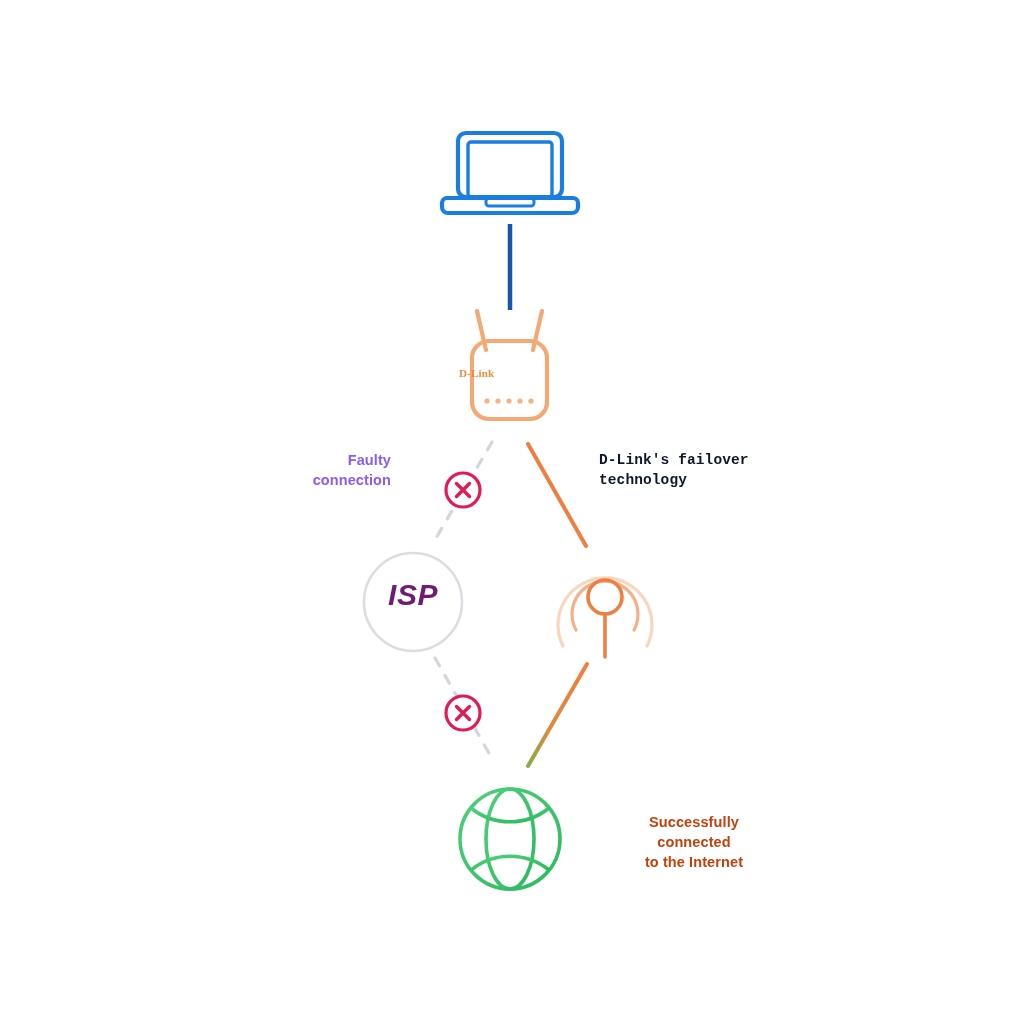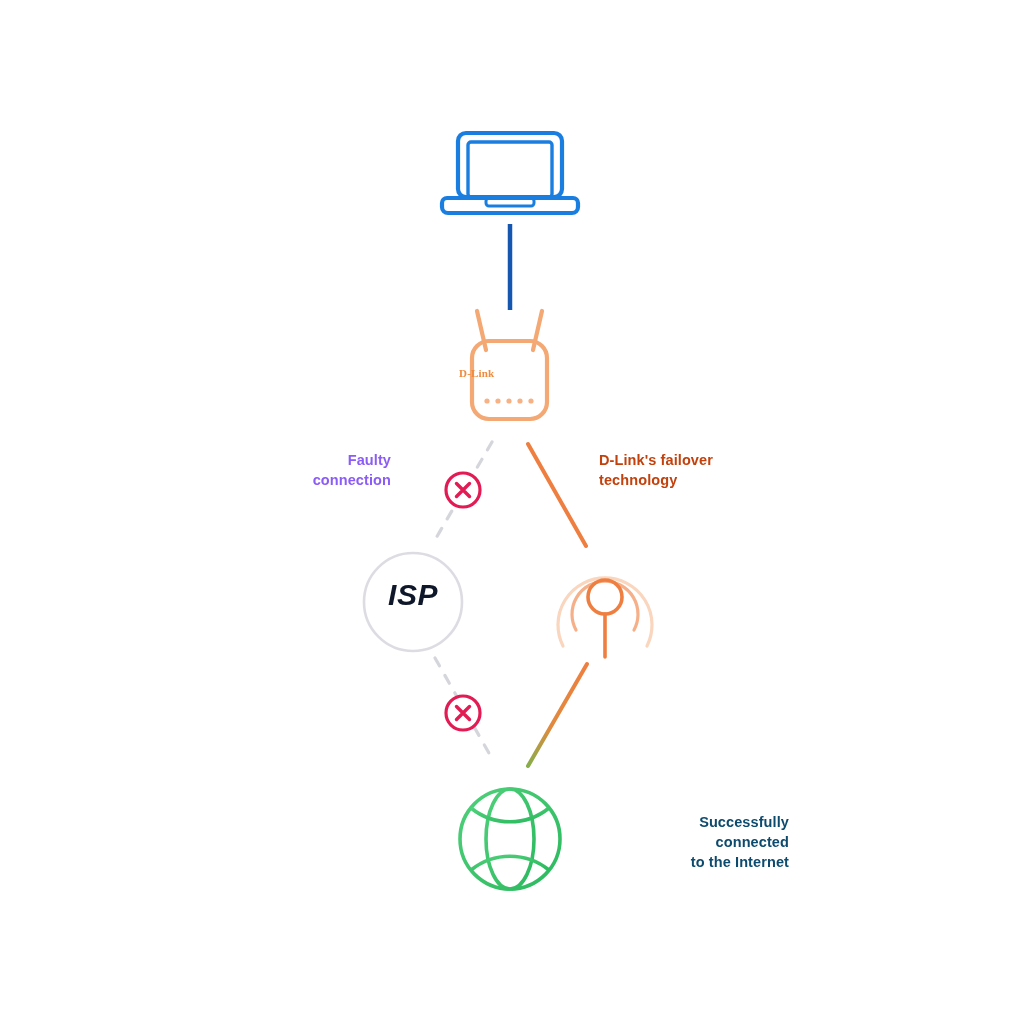--- a/index.html
+++ b/index.html
@@ -40,28 +40,29 @@
     top: 450px;
     width: 148px;
     text-align: right;
     color: #8b5cf6;
   }
   #label-failover {
     left: 599px;
     top: 450px;
     width: 180px;
     text-align: left;
-    color: #c2410c;
+    color: #0f172a;
+    font-family: Liberation Mono, monospace;
   }
   #label-success {
     left: 599px;
     top: 812px;
     width: 190px;
-    text-align: right;
-    color: #0c4a6e;
+    text-align: center;
+    color: #c2410c;
   }
   .router-brand {
     position: absolute;
     left: 459px;
     top: 367px;
     width: 100px;
     font-family: "Liberation Serif", serif;
     font-weight: bold;
     font-size: 11px;
     letter-spacing: 0.2px;
@@ -71,21 +72,21 @@
     position: absolute;
     left: 363px;
     top: 578px;
     width: 100px;
     text-align: center;
     font-family: "Liberation Sans", sans-serif;
     font-style: italic;
     font-weight: bold;
     font-size: 30px;
     letter-spacing: 0.5px;
-    color: #0f172a;
+    color: #701a75;
   }
 </style>
 </head>
 <body>
 
 <div id="diagram-root">
 
   <svg id="diagram-svg" viewBox="0 0 1024 1024">
     <defs>
       <linearGradient id="grad-tower-internet" x1="0" y1="0" x2="0" y2="1">

